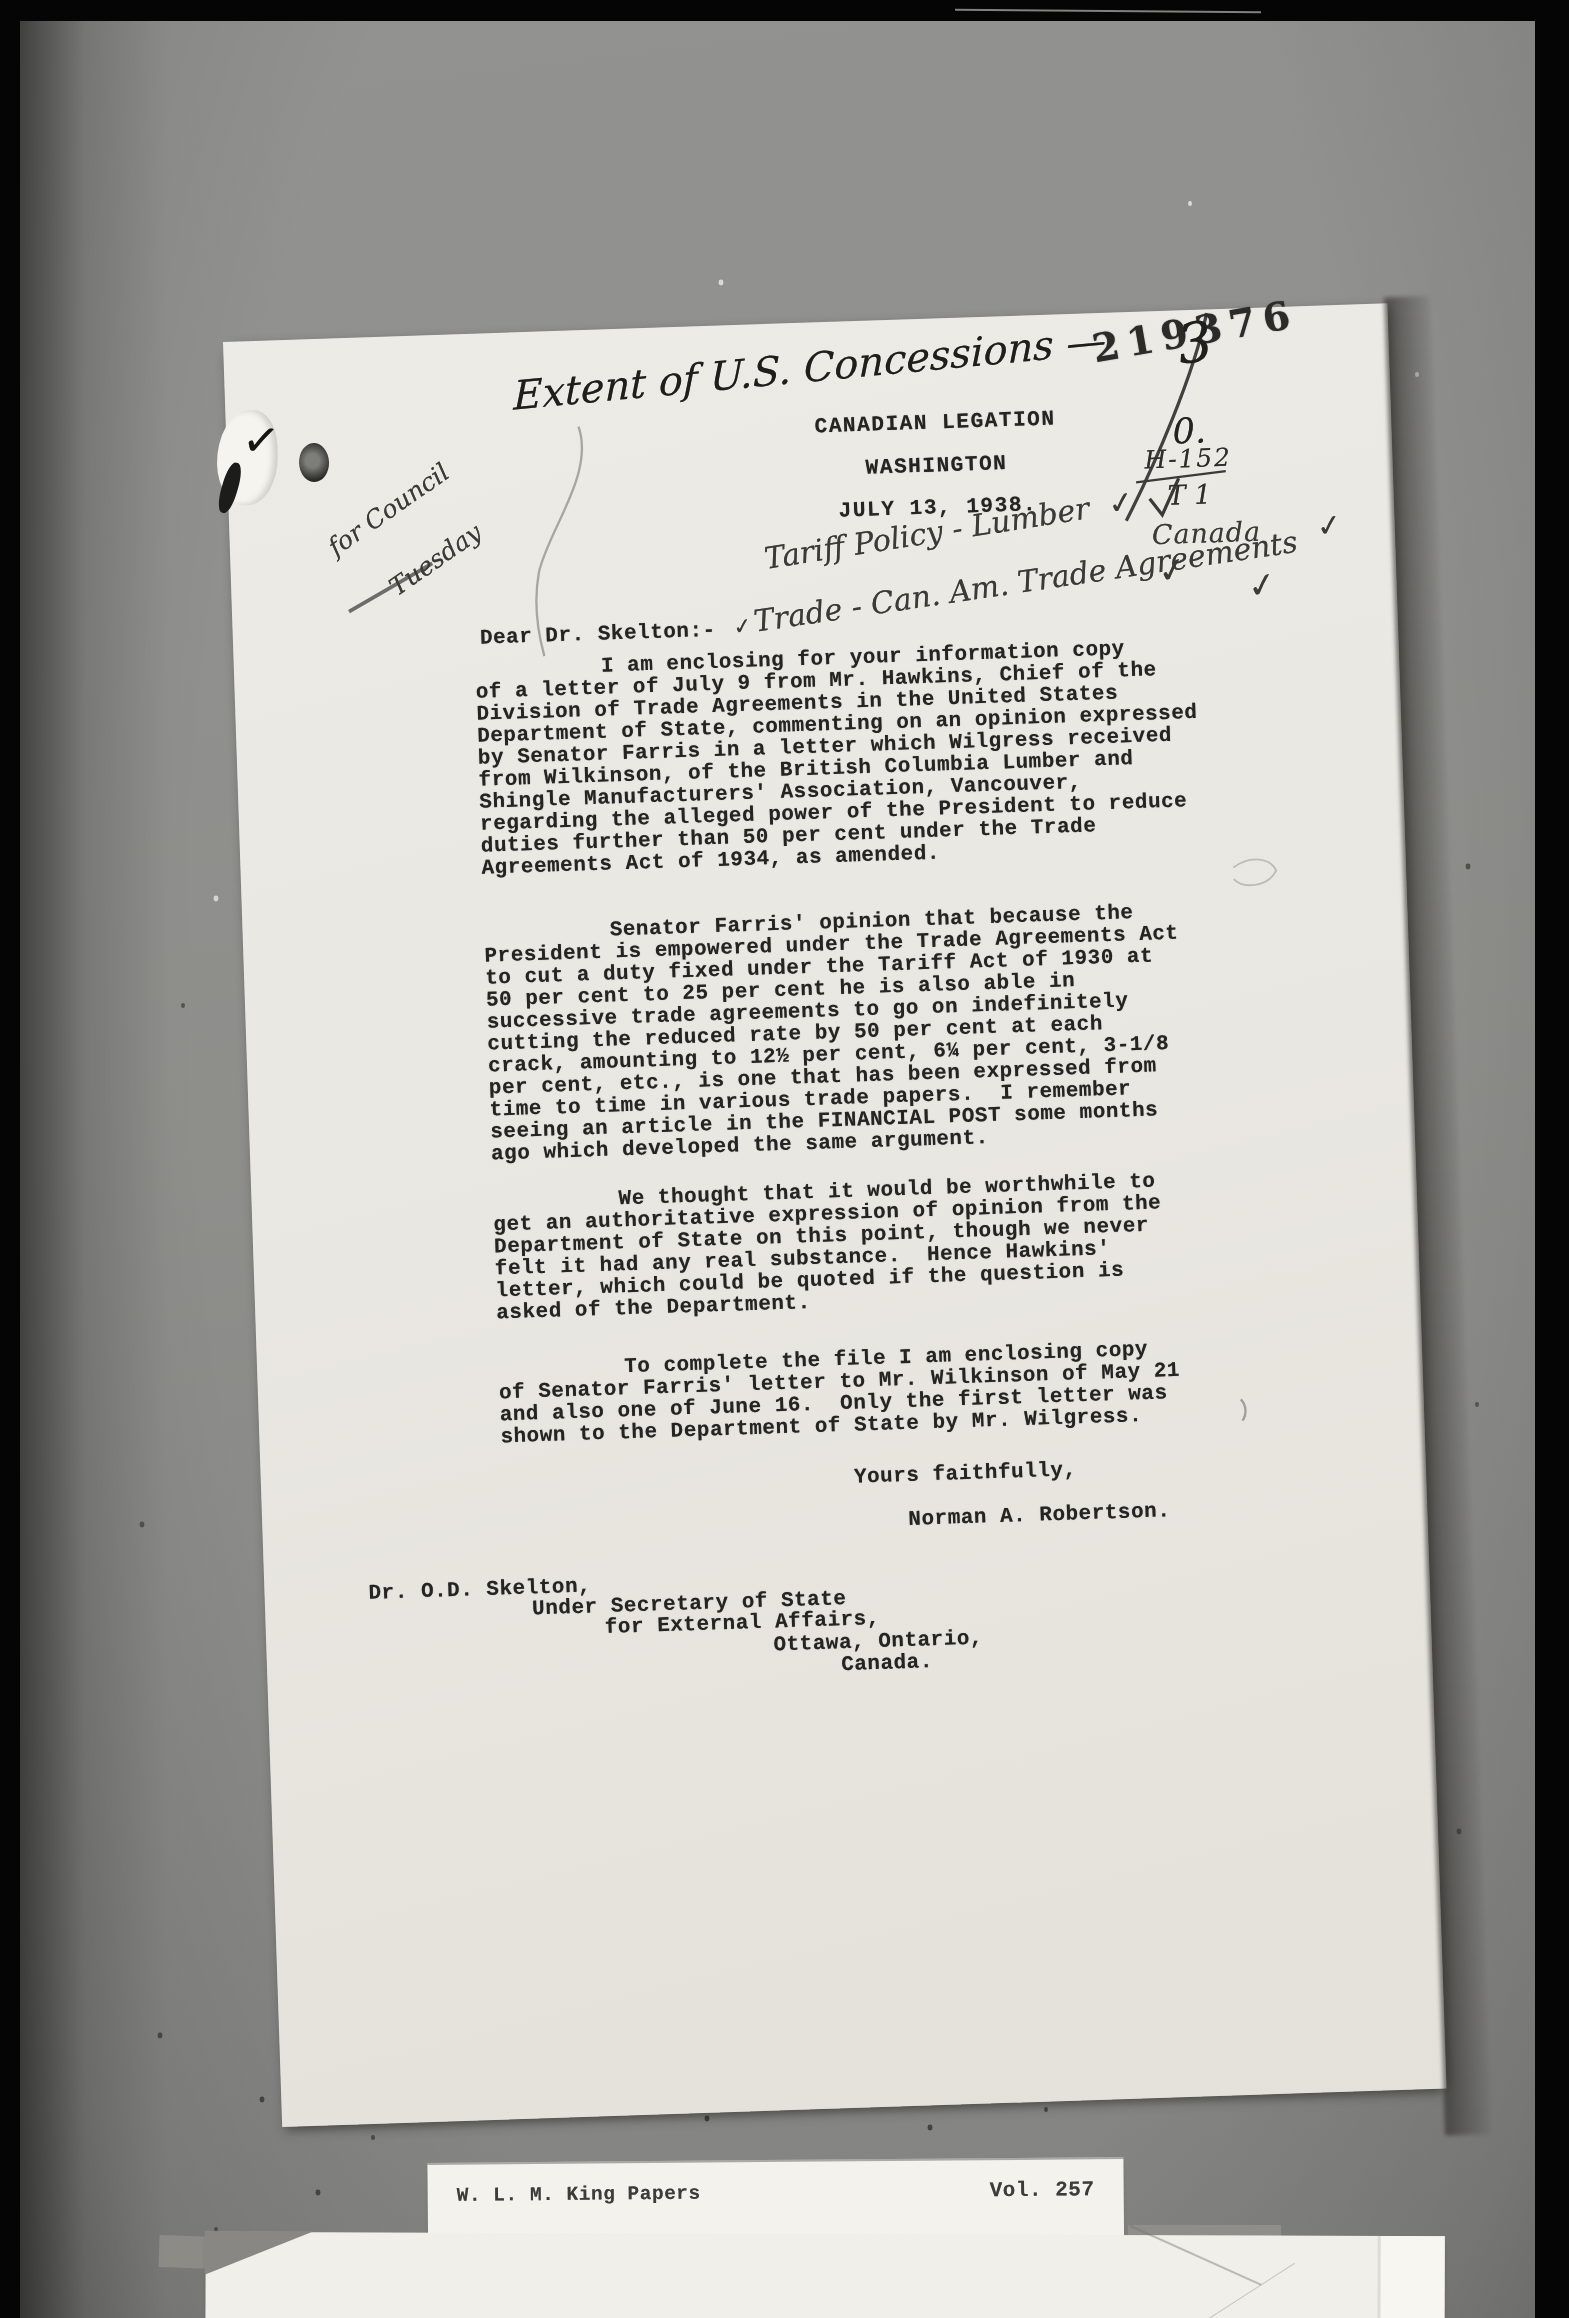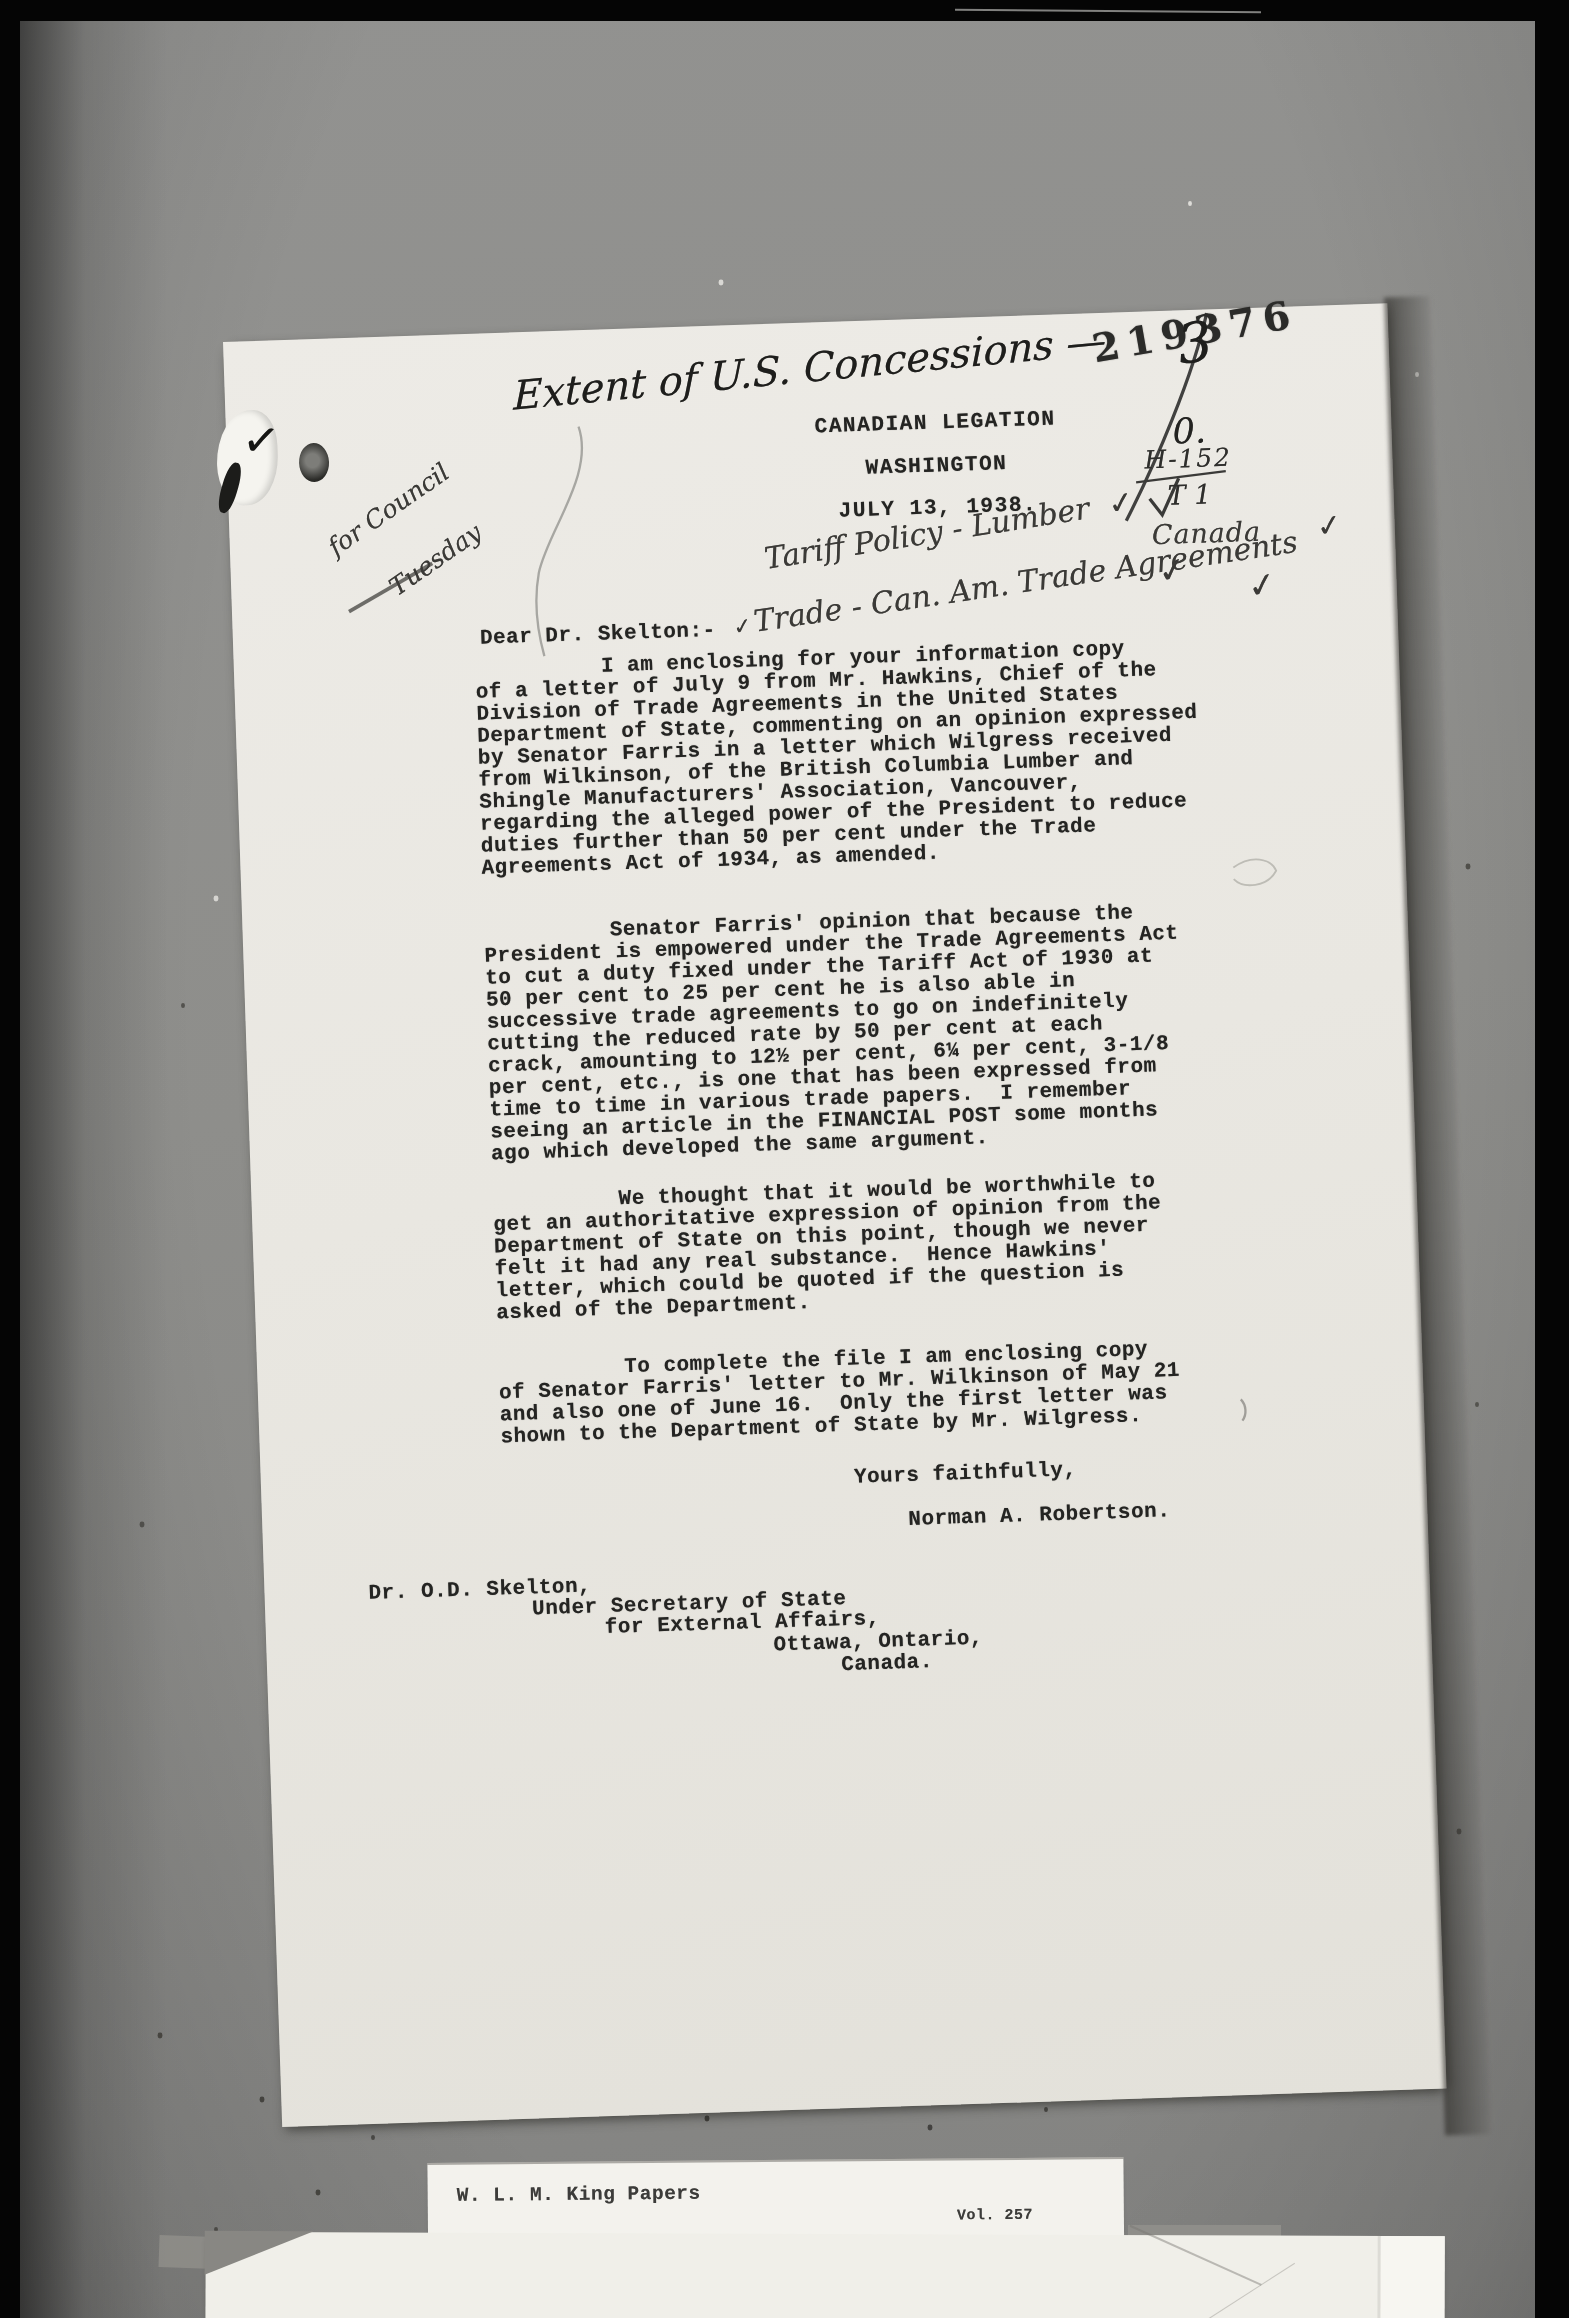--- a/index.html
+++ b/index.html
@@ -161,21 +161,21 @@
 
       <div class="abs typed" style="left:104px;top:1244px;font-size:21px;">Dr. O.D. Skelton,</div>
       <div class="abs typed" style="left:267px;top:1265px;font-size:21px;">Under Secretary of State</div>
       <div class="abs typed" style="left:339px;top:1286px;font-size:21px;">for External Affairs,</div>
       <div class="abs typed" style="left:507px;top:1309px;font-size:21px;">Ottawa, Ontario,</div>
       <div class="abs typed" style="left:574px;top:1331px;font-size:21px;">Canada.</div>
     </div>
 
     <div class="strip">
       <div class="abs typed" style="left:29px;top:20.4px;font-size:19.5px;">W. L. M. King Papers</div>
-      <div class="abs typed" style="left:529px;top:18.5px;font-size:15px;margin-top:28px;">Vol. 257</div>
+      <div class="abs typed" style="left:562px;top:18.5px;font-size:21px;">Vol. 257</div>
     </div>
 
     <div class="tape" style="left:139px;top:2216px;width:111px;height:32px;opacity:0.85;transform:rotate(2deg);"></div>
     <div class="tape" style="left:1108px;top:2204px;width:153px;height:31px;"></div>
 
     <div class="card">
       <div class="rightband"></div>
       <div class="crease1"></div>
       <div class="crease2"></div>
 

